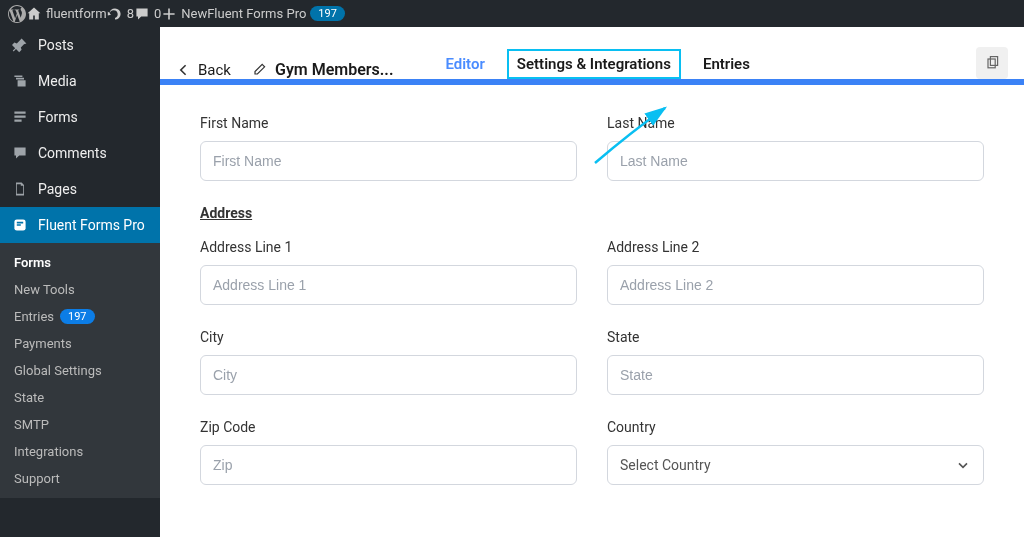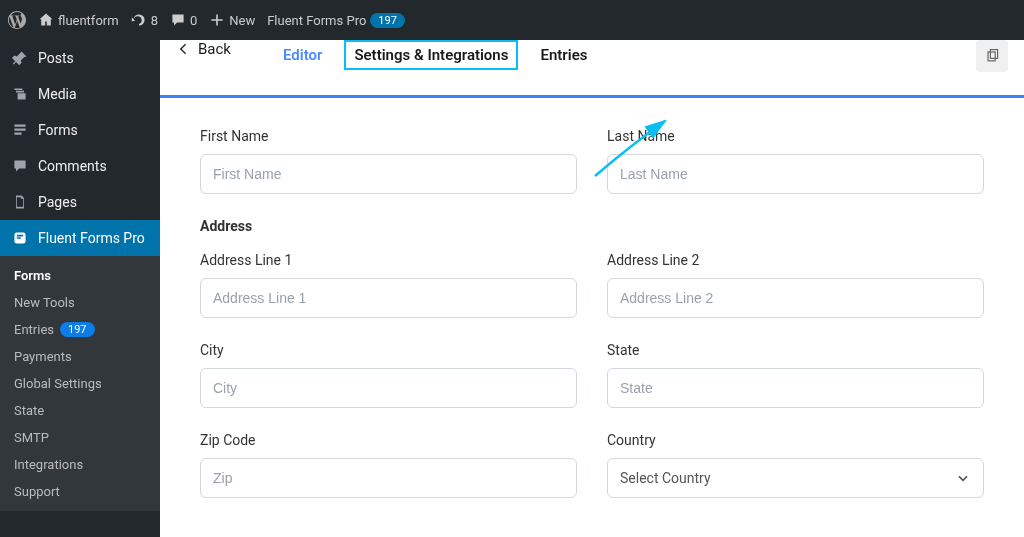--- a/index.html
+++ b/index.html
@@ -1,53 +1,53 @@
 <!DOCTYPE html>
 <html><head>
 <meta charset="utf-8">
 <style>
 * { box-sizing: border-box; margin: 0; padding: 0; }
 body { font-family: -apple-system, BlinkMacSystemFont, "Segoe UI", Roboto, sans-serif; font-size: 13px; color: #333; background: #f1f1f1; }
 
-.adminbar { height: 40px; background: #23282d; color: #ccc; display: flex; padding: 0 8px; gap: 12px; font-size: 13px; }
+.adminbar { height: 27px; background: #23282d; color: #ccc; display: flex; padding: 0 8px; font-size: 13px; }
 .adminbar .ab-item { display: flex; align-items: center; gap: 4px; color: #ccc; cursor: pointer; }
 .adminbar .wp-logo svg { width: 18px; height: 18px; fill: #aaa; }
 .badge-blue { background: #0073aa; color: #fff; border-radius: 10px; padding: 1px 8px; font-size: 11px; font-weight: 400; }
 
 .wrap { display: flex; min-height: calc(100vh - 32px); }
 
 .sidebar { width: 160px; background: #23282d; color: #eee; flex-shrink: 0; }
 .sidebar .menu-item { display: flex; align-items: center; gap: 8px; padding: 8px 10px; color: #eee; font-size: 14px; cursor: pointer; }
 .sidebar .menu-item .micon { width: 20px; height: 20px; display: flex; align-items: center; justify-content: center; color: rgba(240,246,252,0.6); }
 .sidebar .menu-item.current { background: #0073aa; color: #fff; position: relative; }
 .sidebar .menu-item.current::after { content: ""; position: absolute; right: -8px; top: 50%; transform: translateY(-50%); border: 8px solid transparent; border-left-color: #0073aa; }
 .sidebar .submenu { background: #32373c; padding: 6px 0; }
 .sidebar .sub-item { padding: 6px 10px 6px 14px; color: #bbb; font-size: 13px; display: flex; align-items: center; gap: 6px; cursor: pointer; }
 .sidebar .sub-item.active { color: #fff; font-weight: 600; }
 .sidebar .sub-item .badge-blue { background: #0c7de6; }
 
 .content { flex: 1; background: #fff; overflow: hidden; position: relative; }
-.topbar { height: 58px; border-bottom: 3px solid #3b82f6; display: flex; align-items: flex-start; padding: 0 16px; gap: 20px; }
+.topbar { height: 58px; border-bottom: 6px solid #3b82f6; display: flex; align-items: flex-end; padding: 0 16px; gap: 20px; }
 .back { display: flex; align-items: center; gap: 6px; font-size: 15px; color: #1a1a1a; cursor: pointer; }
 .formname { display: flex; align-items: center; gap: 8px; font-size: 16px; font-weight: 600; color: #1a1a1a; cursor: pointer; }
 .tabs { display: flex; gap: 20px; margin-left: 30px; flex: 1; }
 .tab { font-size: 15px; font-weight: 600; color: #1a1a1a; padding: 6px 2px; cursor: pointer; }
 .tab.active { color: #4a8cff; }
 .tab.highlighted { border: 2px solid #09bff2; padding: 4px 8px; }
 .shortcode-btn { width: 32px; height: 32px; background: #f0f0f0; border-radius: 4px; display: flex; align-items: center; justify-content: center; color: #555; cursor: pointer; }
 
 .formarea { padding: 30px 40px 40px 40px; max-width: 960px; }
 .row2 { display: flex; gap: 30px; margin-bottom: 24px; }
 .col { flex: 1; }
 .flabel { font-size: 14px; color: #333; margin-bottom: 10px; display: block; }
 .field { width: 100%; height: 40px; border: 1px solid #d3d7de; border-radius: 6px; padding: 0 12px; font-size: 14px; color: #333; background: #fff; }
 .field::placeholder { color: #9aa1ab; }
 .select-wrap { position: relative; }
 .select-display { width: 100%; height: 40px; border: 1px solid #d3d7de; border-radius: 6px; padding: 4px 12px; font-size: 14px; color: #555; background: #fff; display: flex; align-items: center; justify-content: space-between; cursor: pointer; }
-.section-title { font-size: 14px; font-weight: 700; color: #333; margin: 10px 0 18px 0; }
+.section-title { font-size: 14px; font-weight: 700; color: #333; margin: 10px 0 18px 0; text-decoration: underline; }
 
 .arrow-anno { position: absolute; top: 76px; left: 430px; pointer-events: none; }
 
 svg.ic { width: 16px; height: 16px; fill: currentColor; }
 </style>
 </head>
 <body>
 
 <div class="adminbar">
   <span class="ab-item wp-logo">
@@ -168,20 +168,26 @@
     </div>
   </div>
 
   <div class="content">
     <div class="topbar">
       <div class="back">
         <svg class="ic" viewBox="0 0 20 20">
             <path d="M12 4l-6 6 6 6" fill="none" stroke="#333" stroke-width="2"></path>
           </svg>
         <span>Back</span>
+      </div>
+      <div class="formname">
+        <svg class="ic" viewBox="0 0 20 20">
+            <path d="M14 3l3 3-9 9H5v-3z" fill="none" stroke="#333" stroke-width="1.5"></path>
+          </svg>
+        <span>Gym Members...</span>
       </div>
       <div class="tabs">
         <div class="tab active">Editor</div>
         <div class="tab highlighted">Settings &amp; Integrations</div>
         <div class="tab">Entries</div>
       </div>
       <div class="shortcode-btn">
         <svg class="ic" viewBox="0 0 20 20">
             <rect x="5" y="5" width="9" height="11" fill="none" stroke="#666" stroke-width="1.5"></rect>
             <rect x="8" y="2" width="9" height="11" fill="none" stroke="#666" stroke-width="1.5"></rect>

